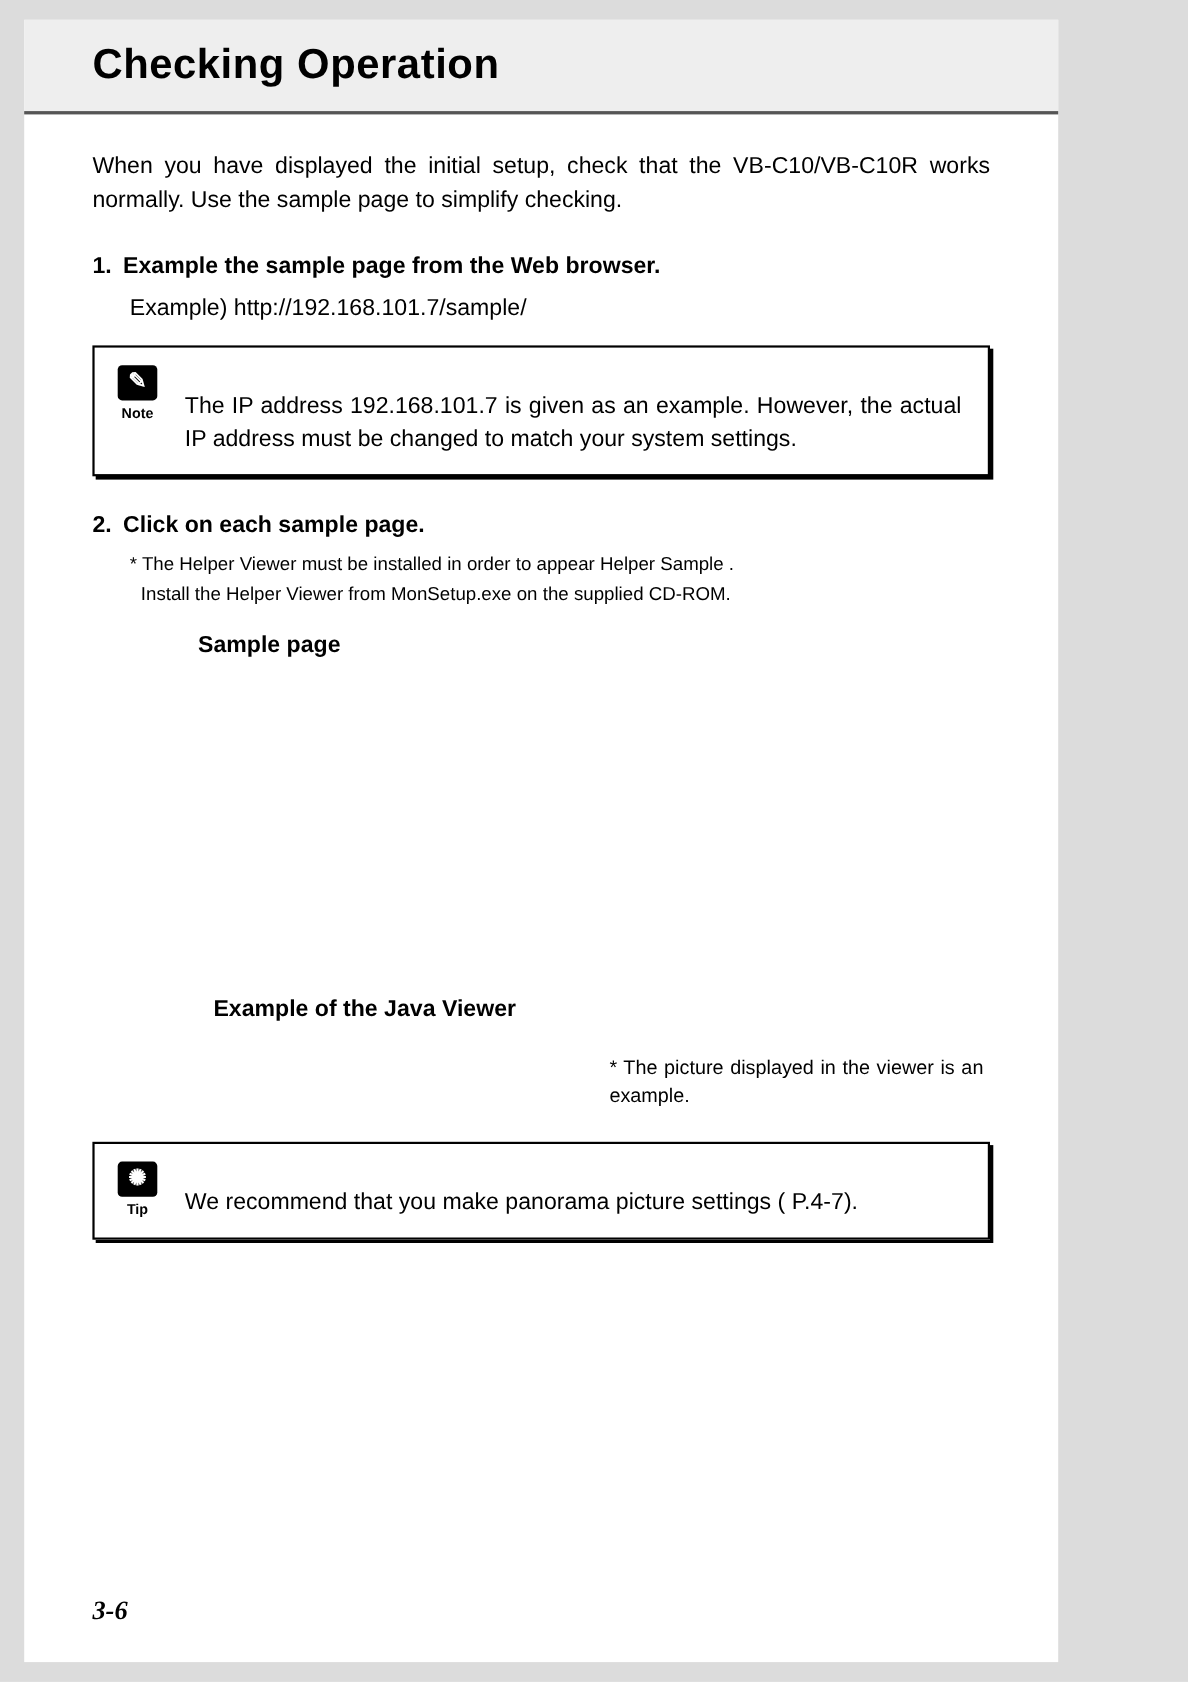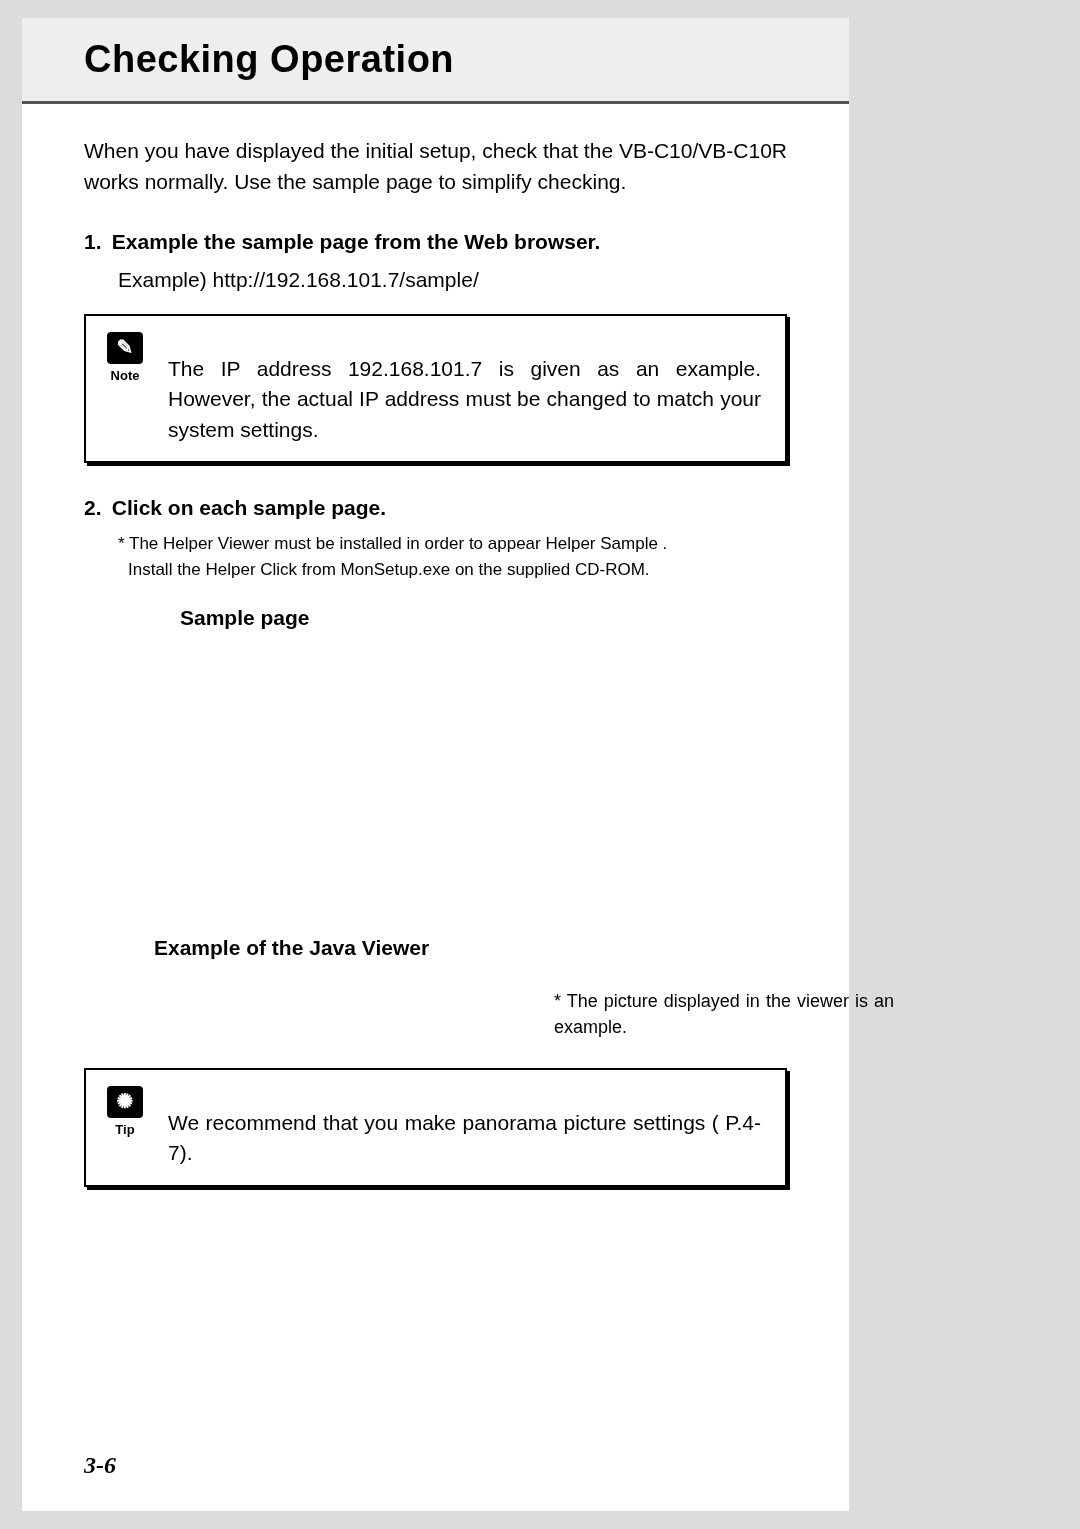--- a/index.html
+++ b/index.html
@@ -8,21 +8,21 @@
     background: #dcdcdc;
     font-family: Arial, Helvetica, sans-serif;
     color: #000;
     font-size: 21px;
     line-height: 1.45;
     position: relative;
   }
   .page {
     position: absolute;
     top: 18px; left: 22px;
-    width: 827px; height: 1493px;
+    width: 940px; height: 1493px;
     background: #ffffff;
   }
   .header-band {
     background: #eeeeee;
     padding: 14px 0 14px 62px;
     border-bottom: 3px solid #555;
   }
   .header-band h1 {
     font-size: 38px;
     font-weight: bold;
@@ -82,21 +82,21 @@
     font-size: 20px;
   }
   .callout-text { flex: 1; text-align: justify; margin-top: 22px; }
   .sample-label {
     font-weight: bold;
     margin-left: 96px;
     margin-bottom: 300px;
   }
   .java-label {
     font-weight: bold;
-    margin-left: 70px;
+    margin-left: 110px;
     margin-bottom: 24px;
   }
   .pic-note {
     font-size: 18px;
     margin-left: 470px;
     width: 340px;
     text-align: justify;
     margin-bottom: 28px;
   }
   .page-num {
@@ -137,21 +137,21 @@
       </div>
       <div class="callout-text">The IP address  192.168.101.7  is given as an example. However, the actual IP address must be changed to match your system settings.</div>
     </div>
 
     <p class="step-head">
       <span class="step-num">2.</span>
       <span>Click on each sample page.</span>
     </p>
 
     <p class="asterisk">* The Helper Viewer must be installed in order to appear  Helper Sample .</p>
-    <p class="asterisk2">Install the Helper Click from  MonSetup.exe  on the supplied CD-ROM.</p>
+    <p class="asterisk2">Install the Helper Viewer from  MonSetup.exe  on the supplied CD-ROM.</p>
 
     <p class="sample-label">Sample page</p>
 
     <p class="java-label">Example of the Java Viewer</p>
 
     <p class="pic-note">* The picture displayed in the viewer is an example.</p>
 
     <div class="callout">
       <div class="callout-icon">
         <div class="square">✺</div>

